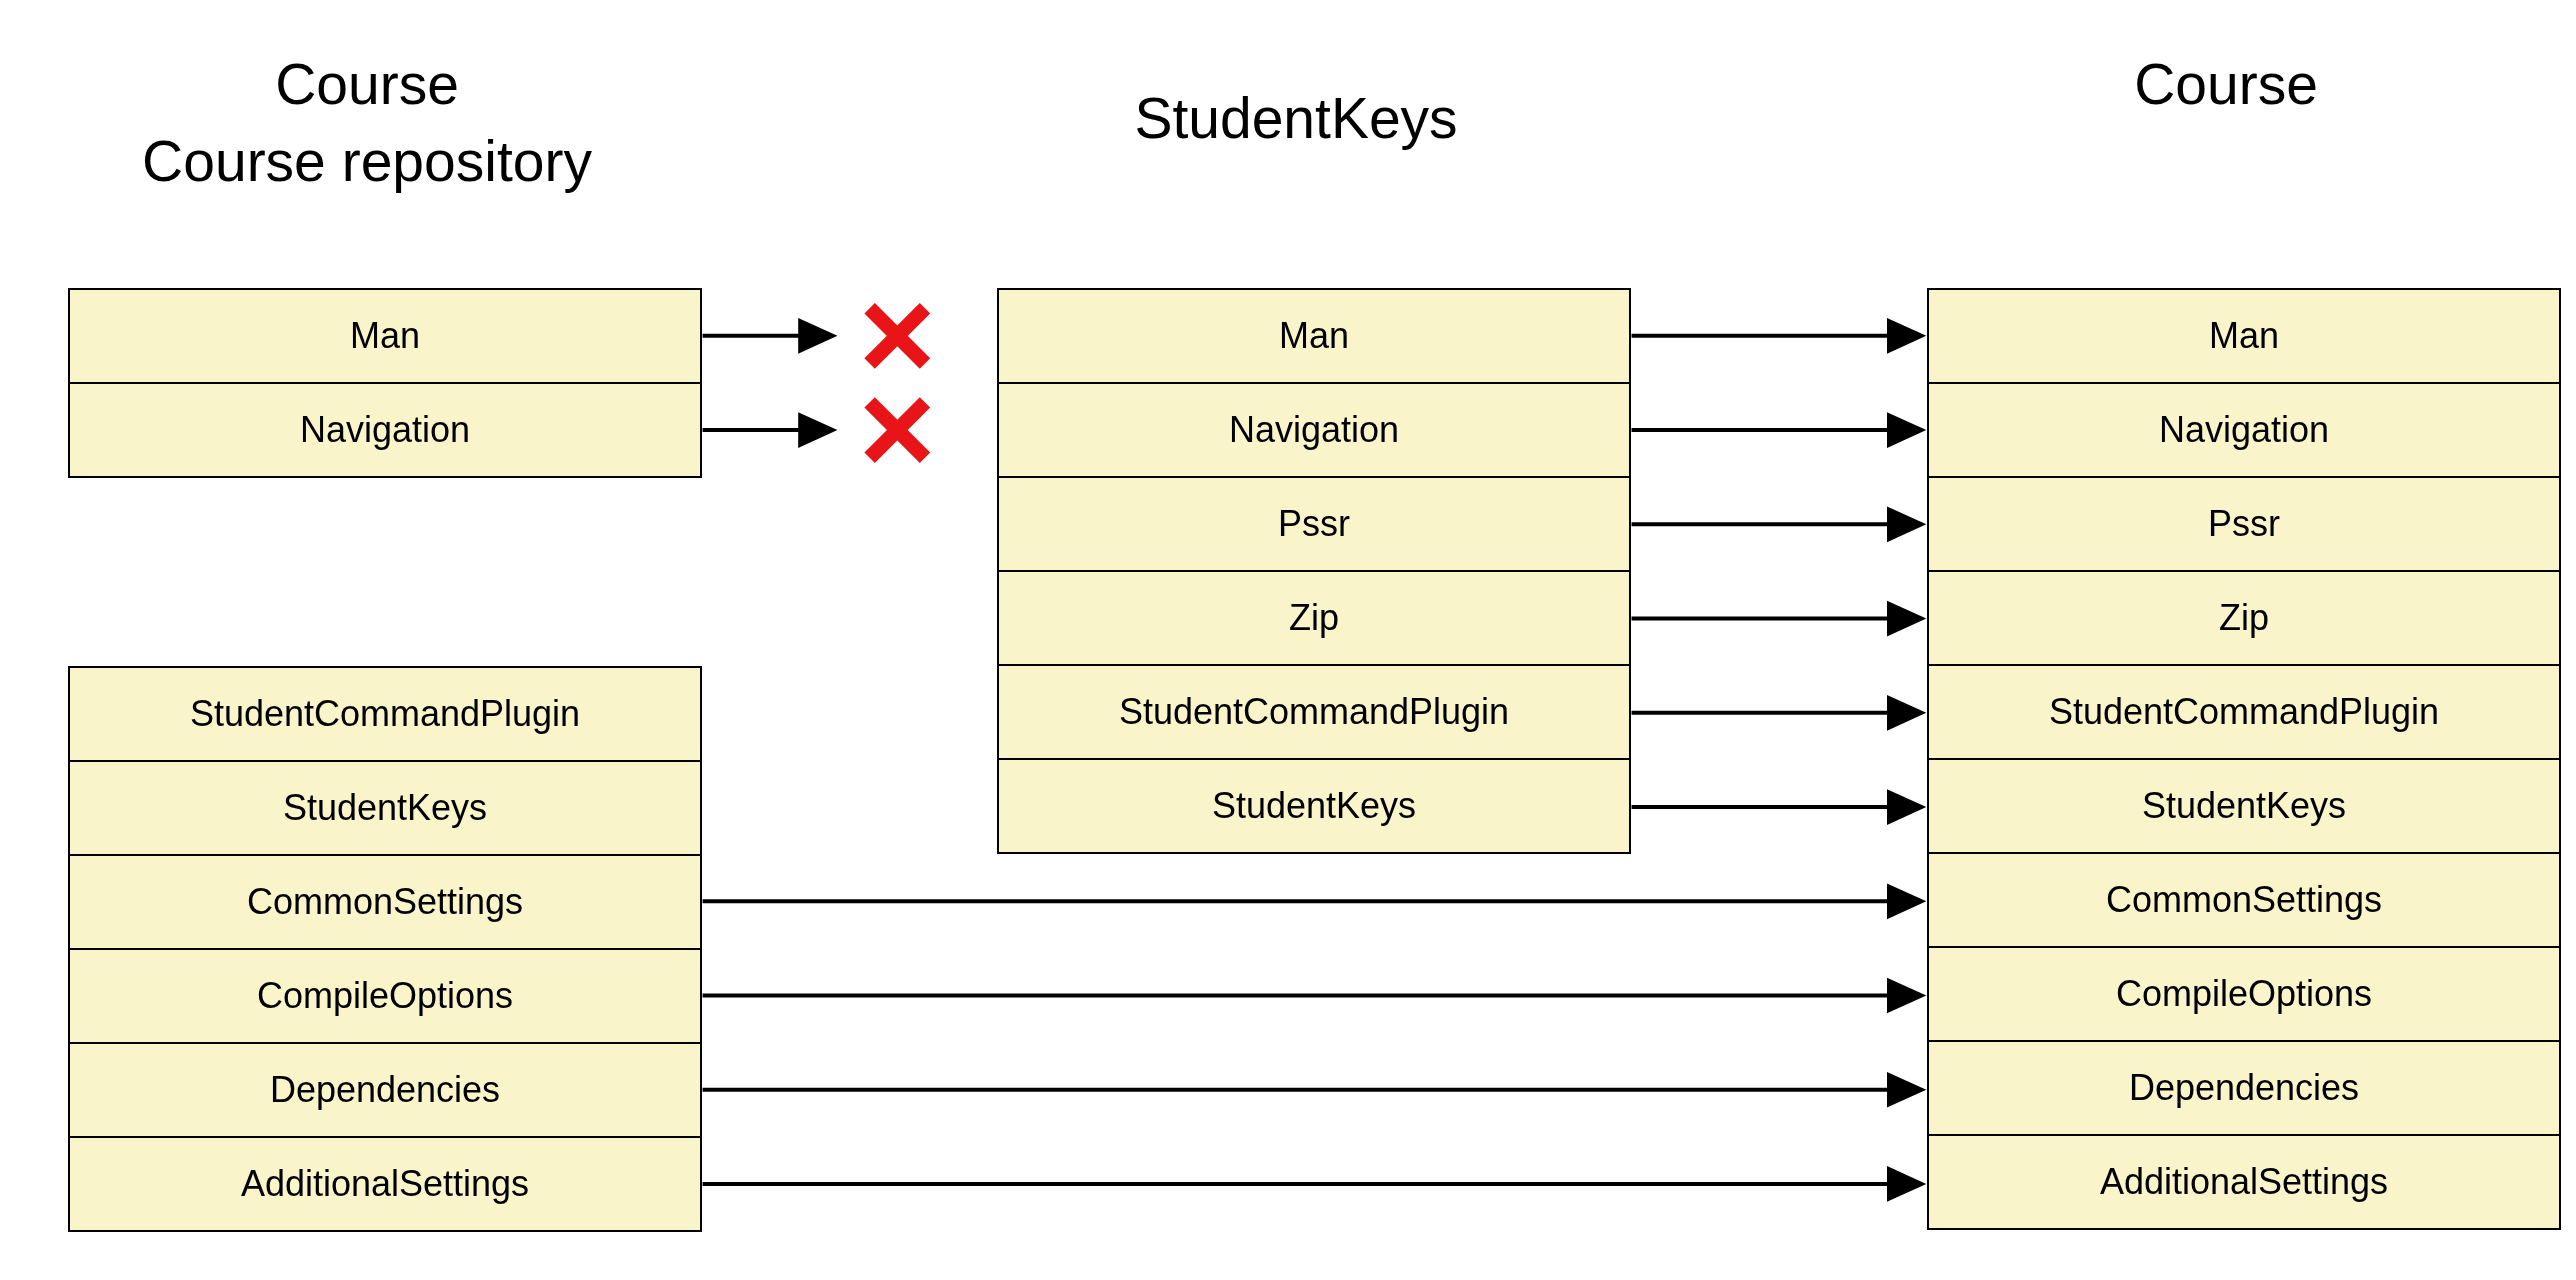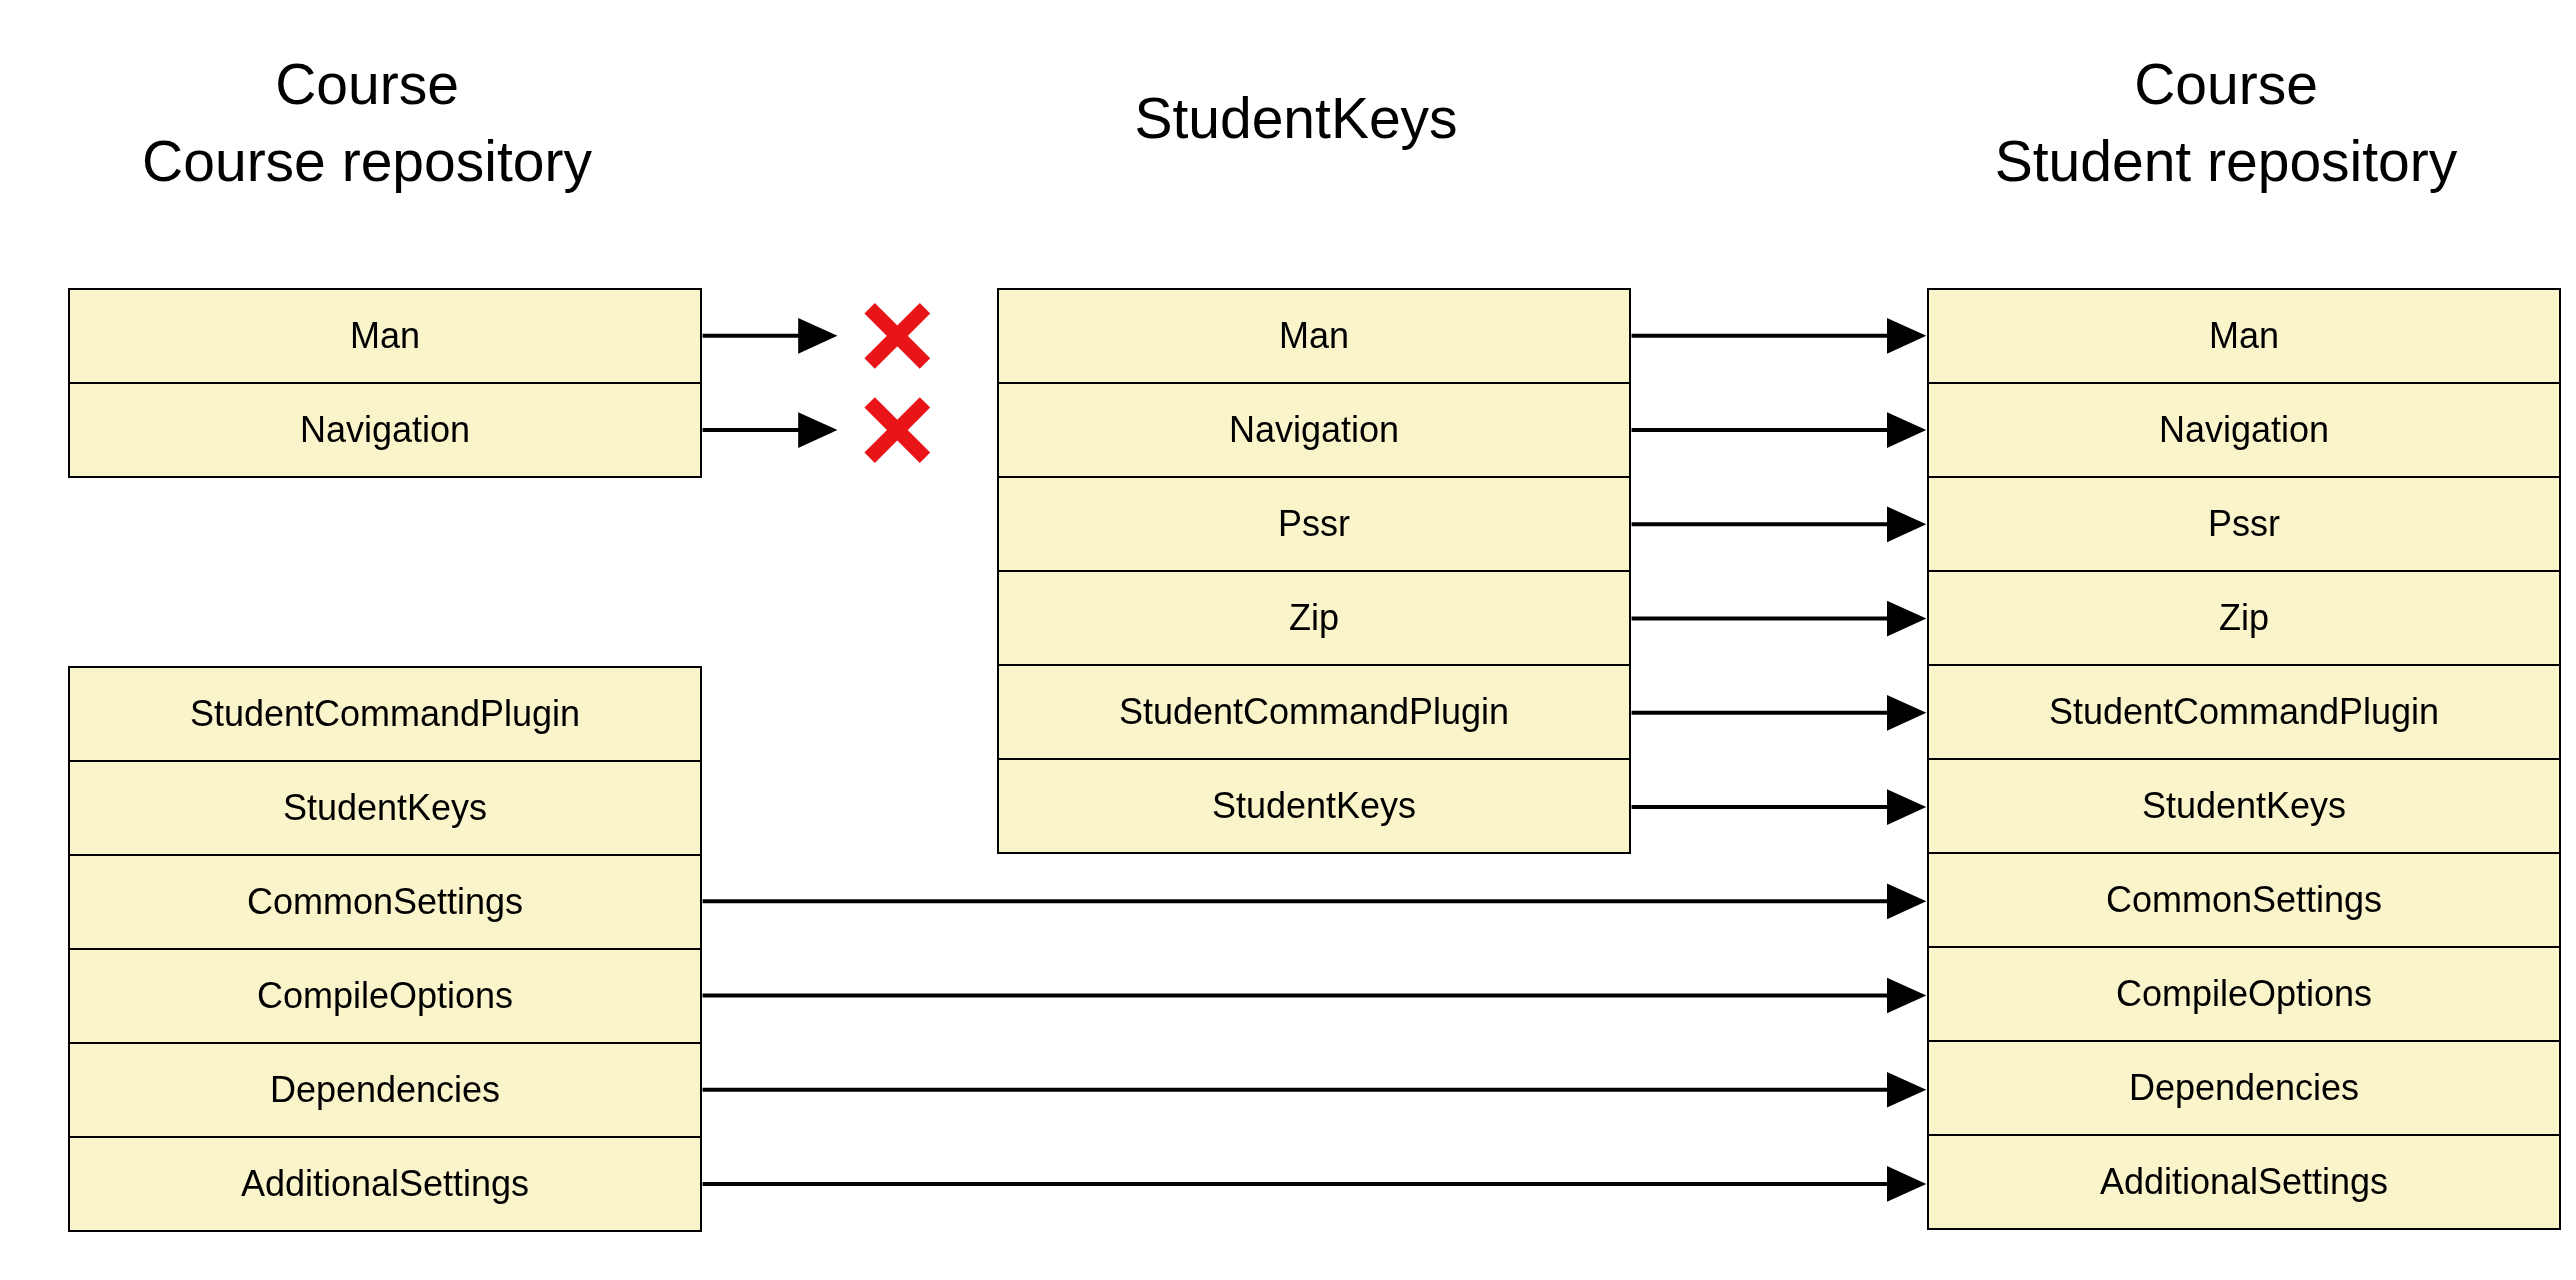--- a/index.html
+++ b/index.html
@@ -68,21 +68,20 @@
 
   <div class="hdr" style="left:24px;top:46px;">
     <div>Course</div>
     <div>Course repository</div>
   </div>
   <div class="hdr" style="left:953px;top:80px;">
     <div>StudentKeys</div>
   </div>
   <div class="hdr" style="left:1883px;top:46px;">
     <div>Course</div>
-    <div>Student repository</div>
   </div>
 
   <div class="group" style="left:42px;top:288px;">
     <div class="cell">Man</div>
     <div class="cell">Navigation</div>
   </div>
 
   <div class="group" style="left:42px;top:666px;">
     <div class="cell">StudentCommandPlugin</div>
     <div class="cell">StudentKeys</div>

